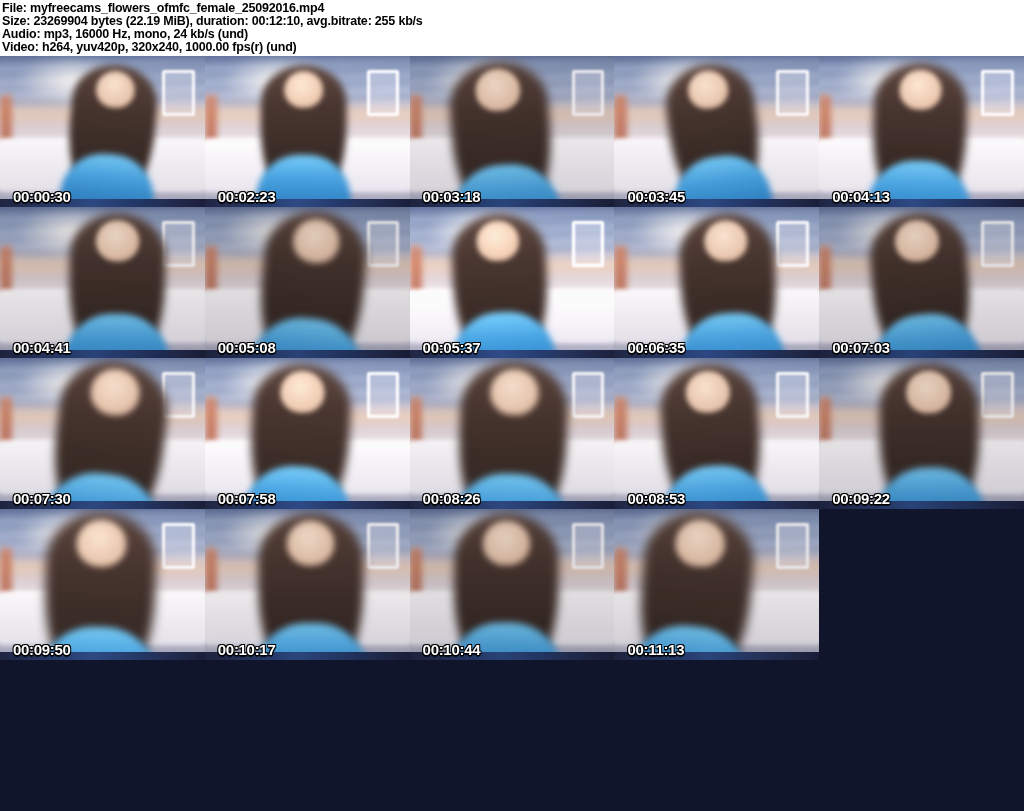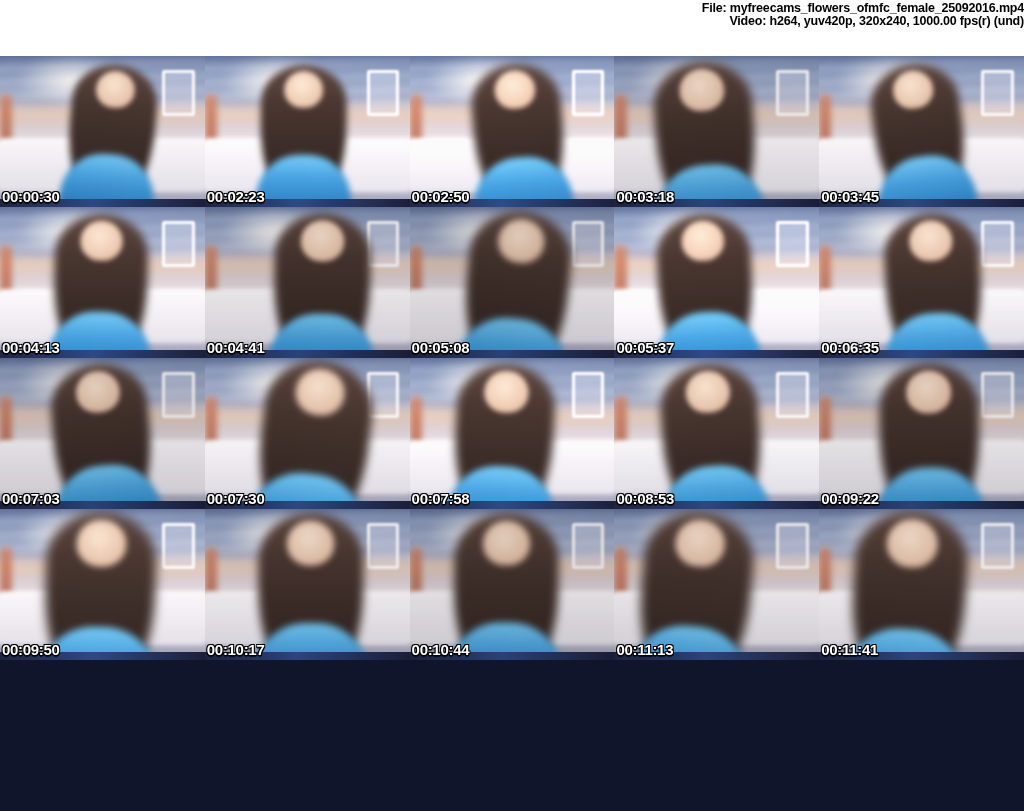--- a/index.html
+++ b/index.html
@@ -3,21 +3,21 @@
 <meta charset="utf-8">
 <style>
   html,body{margin:0;padding:0;background:#ffffff;}
   .sheet{
     width:1024px;height:811px;position:relative;background:#ffffff;
     font-family:"Liberation Sans",sans-serif;overflow:hidden;
   }
   
   .header{
     height:56px;box-sizing:border-box;padding:2px 0 0 2px;
-    background:#ffffff;color:#000;text-align:right;
+    background:#ffffff;color:#000;
   }
   .hline{
     font-weight:bold;font-size:12.5px;line-height:13px;
     letter-spacing:-0.2px;white-space:nowrap;color:#000;
   }
   
   .grid{
     display:grid;width:1024px;height:755px;
     grid-template-columns:repeat(5,1fr);
     grid-template-rows:repeat(5,1fr);
@@ -63,34 +63,36 @@
       filter:blur(3px);}
   .face{position:absolute;left:50%;top:4%;width:40%;height:26%;
       transform:translateX(-50%);border-radius:50% 50% 46% 46%;
       background:radial-gradient(circle at 45% 38%,#f2dcc8 0%,#e3bfa6 60%,#c79d86 100%);
       filter:blur(2.5px);}
   .bottomband{left:0;right:0;bottom:0;height:5.5%;opacity:.95;
       background:linear-gradient(90deg,#141a38,#27407c 45%,#101430);
       filter:blur(.5px);}
   
   .ts{
-    position:absolute;left:2px;bottom:3px;margin:0;
+    position:absolute;left:13px;bottom:3px;margin:0;
     font-weight:bold;font-size:15px;line-height:15px;letter-spacing:-0.3px;
     color:#ffffff;
     text-shadow:-1px -1px 0 #000,1px -1px 0 #000,-1px 1px 0 #000,
                  1px 1px 0 #000,0 2px 1px rgba(0,0,0,.8);
   }
 </style>
 </head>
 <body>
 
 <div class="sheet">
 
   <div class="header">
     <div class="hline">File: myfreecams_flowers_ofmfc_female_25092016.mp4</div>
+    <div class="hline">Size: 23269904 bytes (22.19 MiB), duration: 00:12:10, avg.bitrate: 255 kb/s</div>
+    <div class="hline">Audio: mp3, 16000 Hz, mono, 24 kb/s (und)</div>
     <div class="hline">Video: h264, yuv420p, 320x240, 1000.00 fps(r) (und)</div>
   </div>
 
   <div class="grid">
   <figure class="thumb" style="--ox: 56.6%; --lean: 4.9deg; --pscale: 0.992; --bright: 1.048;">
     <div class="art">
       <div class="layer wall"></div>
       <div class="layer clouds"></div>
       <div class="layer glow"></div>
       <div class="layer horizon"></div>
@@ -122,38 +124,20 @@
       <div class="person">
         <div class="hair"></div>
         <div class="shirt"></div>
         <div class="face"></div>
       </div>
       <div class="layer bottomband"></div>
     </div>
     <figcaption class="ts">00:02:23</figcaption>
   </figure>
 
-  <figure class="thumb" style="--ox: 51.3%; --lean: -4.4deg; --pscale: 1.037; --bright: 1.099;">
-    <div class="art">
-      <div class="layer wall"></div>
-      <div class="layer clouds"></div>
-      <div class="layer glow"></div>
-      <div class="layer horizon"></div>
-      <div class="layer pillar"></div>
-      <div class="layer picframe"></div>
-      <div class="layer couch"></div>
-      <div class="person">
-        <div class="hair"></div>
-        <div class="shirt"></div>
-        <div class="face"></div>
-      </div>
-      <div class="layer bottomband"></div>
-    </div>
-    <figcaption class="ts">00:02:50</figcaption>
-  </figure>
 
   <figure class="thumb" style="--ox: 43.0%; --lean: -3.9deg; --pscale: 1.145; --bright: 0.983;">
     <div class="art">
       <div class="layer wall"></div>
       <div class="layer clouds"></div>
       <div class="layer glow"></div>
       <div class="layer horizon"></div>
       <div class="layer pillar"></div>
       <div class="layer picframe"></div>
       <div class="layer couch"></div>
@@ -332,20 +316,38 @@
       <div class="person">
         <div class="hair"></div>
         <div class="shirt"></div>
         <div class="face"></div>
       </div>
       <div class="layer bottomband"></div>
     </div>
     <figcaption class="ts">00:07:58</figcaption>
   </figure>
 
+  <figure class="thumb" style="--ox: 51.6%; --lean: 2.1deg; --pscale: 1.246; --bright: 1.028;">
+    <div class="art">
+      <div class="layer wall"></div>
+      <div class="layer clouds"></div>
+      <div class="layer glow"></div>
+      <div class="layer horizon"></div>
+      <div class="layer pillar"></div>
+      <div class="layer picframe"></div>
+      <div class="layer couch"></div>
+      <div class="person">
+        <div class="hair"></div>
+        <div class="shirt"></div>
+        <div class="face"></div>
+      </div>
+      <div class="layer bottomband"></div>
+    </div>
+    <figcaption class="ts">00:08:26</figcaption>
+  </figure>
 
   <figure class="thumb" style="--ox: 45.8%; --lean: -3.9deg; --pscale: 1.131; --bright: 1.043;">
     <div class="art">
       <div class="layer wall"></div>
       <div class="layer clouds"></div>
       <div class="layer glow"></div>
       <div class="layer horizon"></div>
       <div class="layer pillar"></div>
       <div class="layer picframe"></div>
       <div class="layer couch"></div>
@@ -447,33 +449,15 @@
       <div class="person">
         <div class="hair"></div>
         <div class="shirt"></div>
         <div class="face"></div>
       </div>
       <div class="layer bottomband"></div>
     </div>
     <figcaption class="ts">00:11:13</figcaption>
   </figure>
 
-  <figure class="thumb" style="--ox: 45.9%; --lean: 3.7deg; --pscale: 1.308; --bright: 0.987;">
-    <div class="art">
-      <div class="layer wall"></div>
-      <div class="layer clouds"></div>
-      <div class="layer glow"></div>
-      <div class="layer horizon"></div>
-      <div class="layer pillar"></div>
-      <div class="layer picframe"></div>
-      <div class="layer couch"></div>
-      <div class="person">
-        <div class="hair"></div>
-        <div class="shirt"></div>
-        <div class="face"></div>
-      </div>
-      <div class="layer bottomband"></div>
-    </div>
-    <figcaption class="ts">00:11:41</figcaption>
-  </figure>
 </div>
 
 </div>
 
 </body></html>

